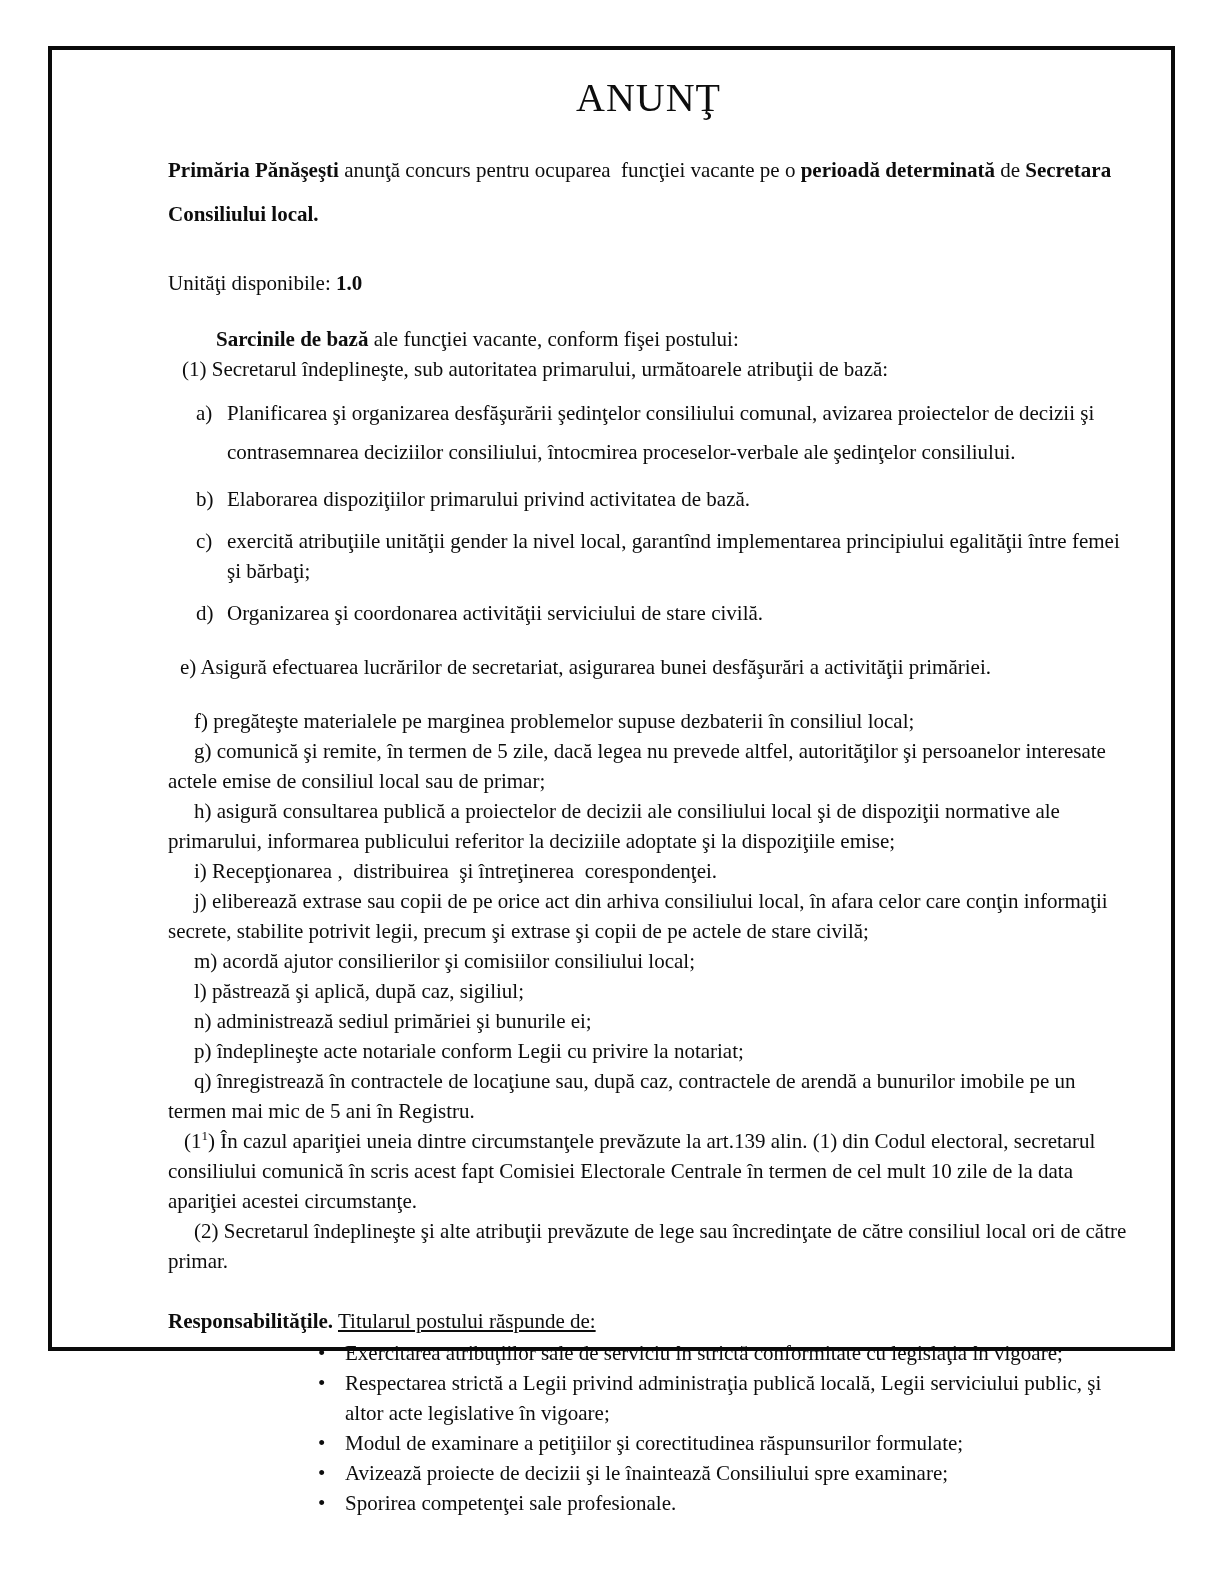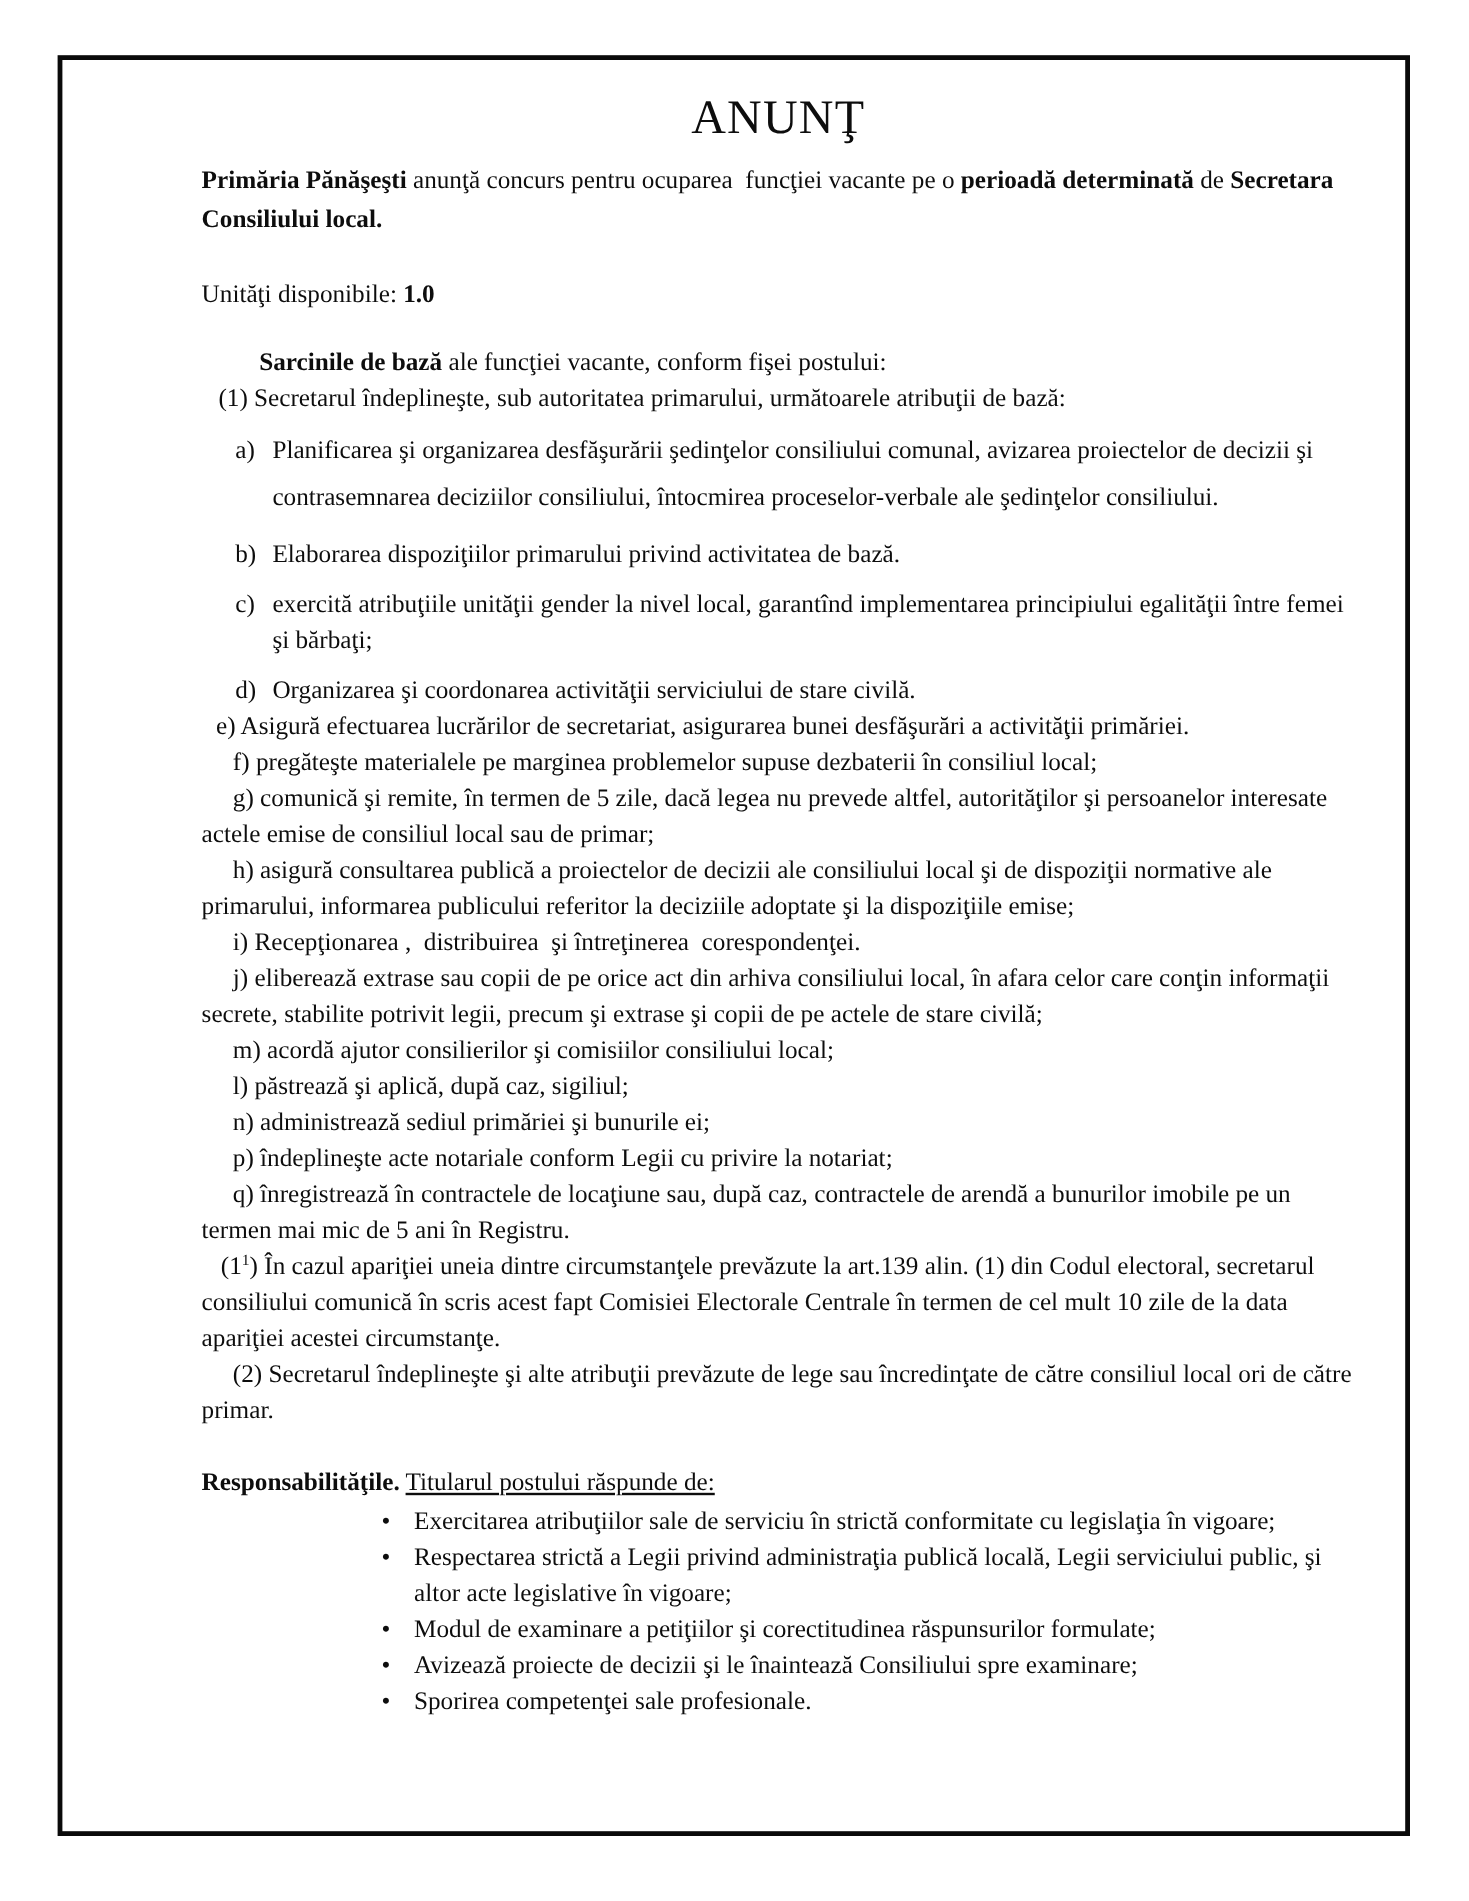--- a/index.html
+++ b/index.html
@@ -9,40 +9,40 @@
     font-family: "Liberation Serif", "DejaVu Serif", serif;
     color: #0d0d0d;
   }
   body { height: 1584px; position: relative; overflow: hidden; }
 
   .frame {
     position: absolute;
     left: 48px;
     top: 46px;
     width: 1127px;
-    height: 1484px;
+    height: 1305px;
     border: 4px solid #0a0a0a;
     background: #ffffff;
     padding: 16px 42px 20px 116px;
   }
 
   .title {
     font-size: 40px;
     font-weight: 400;
     line-height: 48px;
     text-align: center;
     letter-spacing: 1px;
     margin-top: 8px;
   }
 
   .doc { font-size: 21px; line-height: 30px; }
 
   p.block { white-space: pre-wrap; }
 
-  .intro { margin-top: 12px; line-height: 32px; }
+  .intro { margin-top: 26px; line-height: 44px; }
   .units { margin-top: 32px; }
   .tasks-heading { margin-top: 26px; margin-left: 48px; }
   .tasks-intro { text-indent: 14px; }
 
   .lettered-list { margin: 8px 0 0 0; }
   .lettered-item {
     display: flex;
     margin: 12px 0 0 28px;
   }
   .lettered-item .marker {
@@ -51,21 +51,21 @@
   .lettered-item .item-text {
     flex: 1 1 auto;
     white-space: pre-wrap;
   }
   .lettered-item.spread { line-height: 39px; margin-top: 10px; }
 
   .para { white-space: pre-wrap; }
   .indent-sm { text-indent: 12px; }
   .indent-md { text-indent: 26px; }
   .indent-xs { text-indent: 16px; }
-  .gap-top { margin-top: 0; }
+  .gap-top { margin-top: 24px; }
   .gap-top-lg { }
 
   sup { font-size: 13px; line-height: 0; vertical-align: super; }
 
   .resp-heading { margin-top: 30px; }
   .resp-heading .underline { text-decoration: underline; }
 
   .bullets { margin-top: 2px; list-style: none; }
   .bullets li {
     position: relative;

